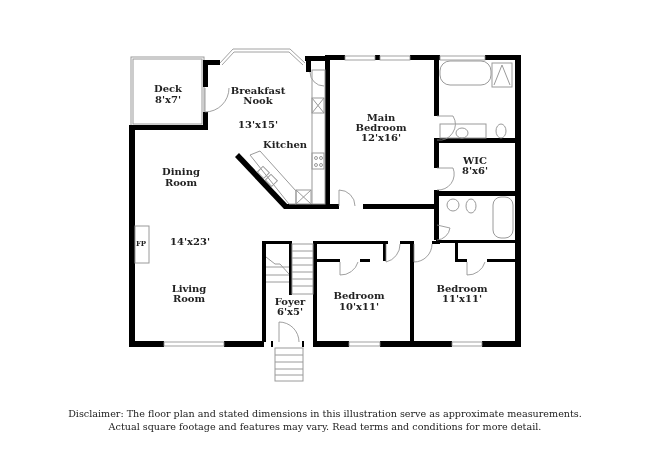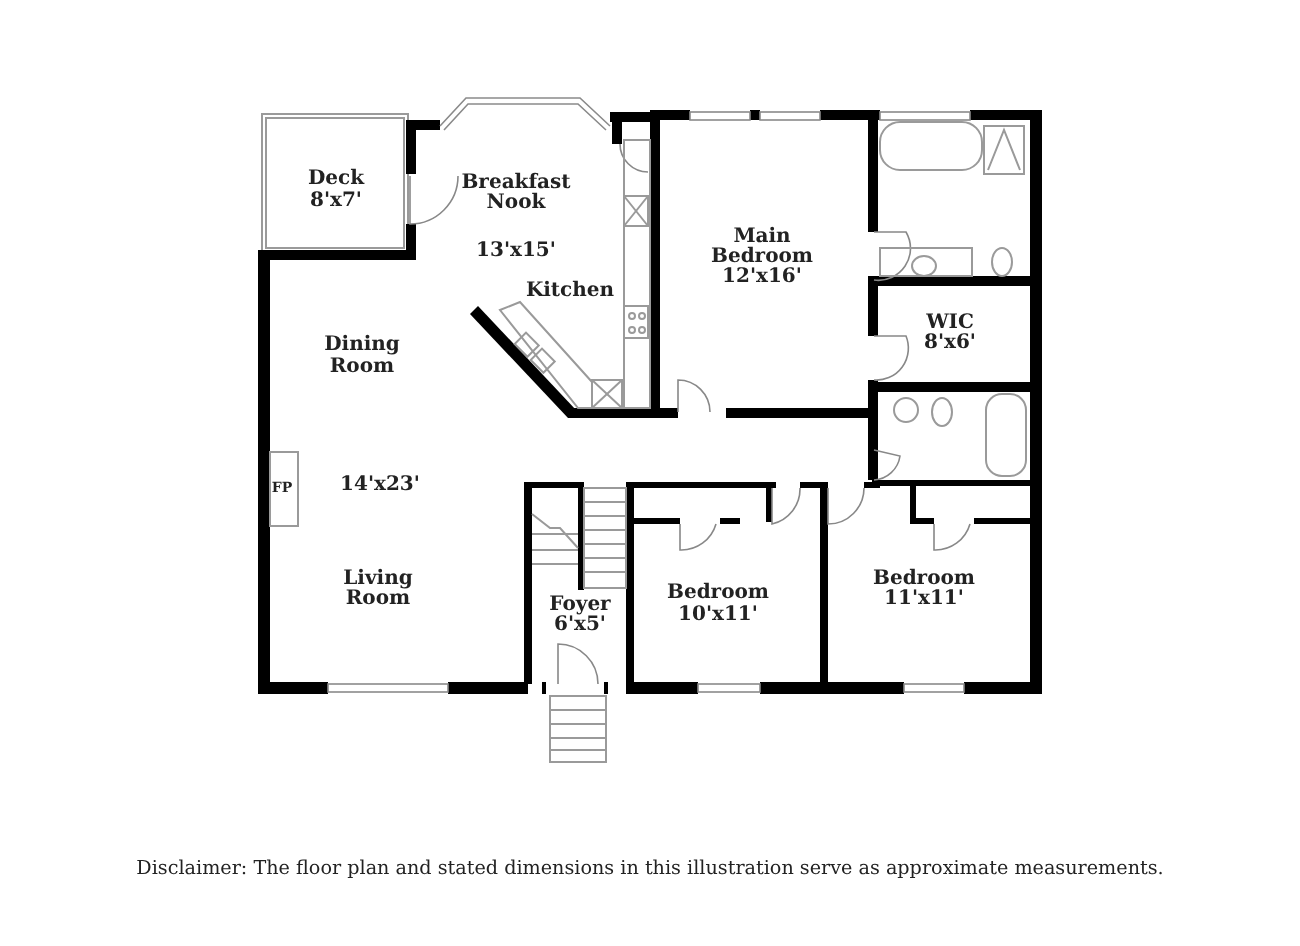--- a/index.html
+++ b/index.html
@@ -4,21 +4,21 @@
   <style>
     html, body { margin: 0; padding: 0; background: #ffffff; }
     body { width: 650px; height: 473px; position: relative; overflow: hidden; font-family: "DejaVu Serif", serif; }
     #plan { position: absolute; left: 0; top: 0; width: 650px; height: 473px; }
     .wall { fill: #000; }
     .thin { fill: none; stroke: #9a9a9a; stroke-width: 1; }
     .win { fill: #fff; stroke: #8a8a8a; stroke-width: 0.8; }
     .door { fill: none; stroke: #888; stroke-width: 0.8; }
     .lbl { font-family: "DejaVu Serif", serif; font-weight: bold; font-size: 10px; fill: #222; text-anchor: middle; }
     .lbl-sm { font-family: "DejaVu Serif", serif; font-weight: bold; font-size: 7px; fill: #222; text-anchor: middle; }
-    .disclaimer { position: absolute; left: 0; width: 650px; top: 428px; text-align: center; font-family: "DejaVu Serif", serif; font-size: 9.6px; line-height: 13px; color: #222; }
+    .disclaimer { position: absolute; left: 0; width: 650px; top: 407px; text-align: center; font-family: "DejaVu Serif", serif; font-size: 9.6px; line-height: 13px; color: #222; }
   </style>
 </head>
 <body>
 
 <svg id="plan" viewBox="0 0 650 473" xmlns="http://www.w3.org/2000/svg">
 
   <g>
     <rect x="131" y="57" width="73" height="69" class="thin"></rect>
     <rect x="133" y="59" width="69" height="65" class="thin"></rect>
   </g>
@@ -199,13 +199,14 @@
     <text class="lbl" x="359" y="299">Bedroom</text>
     <text class="lbl" x="359" y="310">10'x11'</text>
 
     <text class="lbl" x="462" y="292">Bedroom</text>
     <text class="lbl" x="462" y="302">11'x11'</text>
   </g>
 </svg>
 
 <div class="disclaimer">
   <div>Disclaimer: The floor plan and stated dimensions in this illustration serve as approximate measurements.</div>
+  <div>Actual square footage and features may vary. Read terms and conditions for more detail.</div>
 </div>
 
 </body></html>

